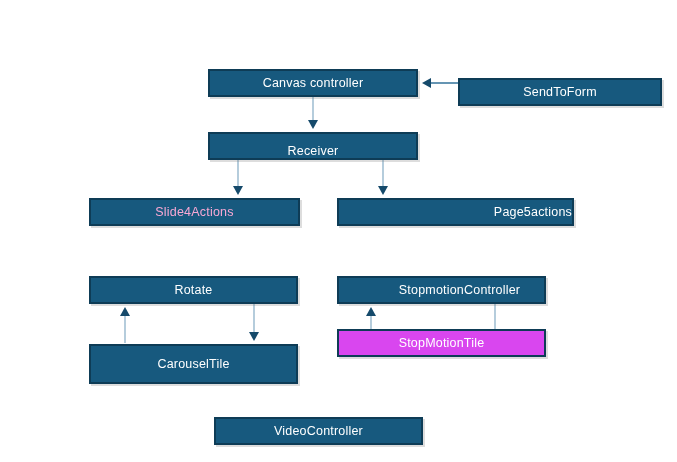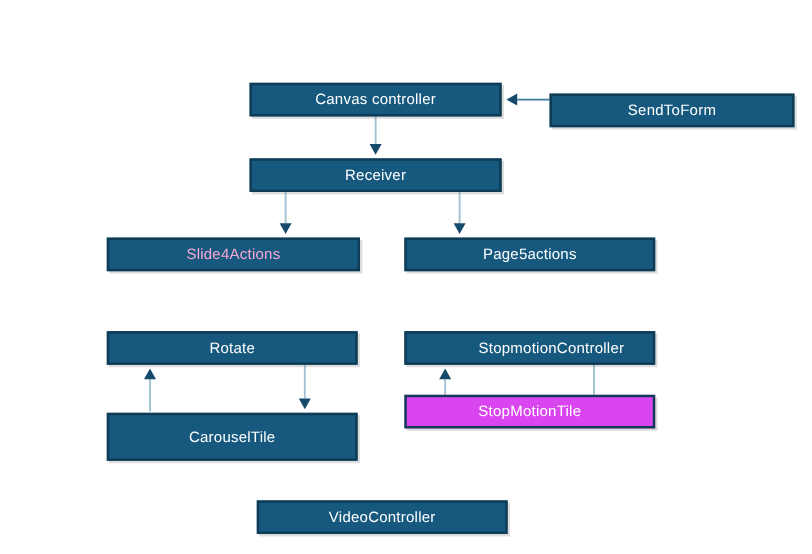--- a/index.html
+++ b/index.html
@@ -65,27 +65,27 @@
       <line x1="495" y1="304" x2="495" y2="332" stroke="#a3c0d4" stroke-width="1.6"></line>
       <polygon points="495,341 490,332 500,332" fill="#154a6b"></polygon>
     </svg>
   <div id="nodes">
       <div class="node" style="left: 208px; top: 69px; width: 210px; height: 28px; background: rgb(23, 89, 126); border: 2px solid rgb(14, 60, 86); color: rgb(255, 255, 255);">
         <span>Canvas controller</span>
       </div>
       <div class="node" style="left: 458px; top: 68px; width: 204px; height: 28px; background: rgb(23, 89, 126); border: 2px solid rgb(14, 60, 86); color: rgb(255, 255, 255); margin-top: 10px;">
         <span>SendToForm</span>
       </div>
-      <div class="node" style="left: 208px; top: 132px; width: 210px; height: 28px; background: rgb(23, 89, 126); border: 2px solid rgb(14, 60, 86); color: rgb(255, 255, 255);">
+      <div class="node" style="left: 208px; top: 132px; width: 210px; height: 28px; background: rgb(23, 89, 126); border: 2px solid rgb(14, 60, 86); color: rgb(255, 255, 255); align-items: flex-end;">
         <span>Receiver</span>
       </div>
       <div class="node" style="left: 89px; top: 198px; width: 211px; height: 28px; background: rgb(23, 89, 126); border: 2px solid rgb(14, 60, 86); color: #f9a8d4;">
         <span>Slide4Actions</span>
       </div>
-      <div class="node" style="left: 337px; top: 198px; width: 209px; height: 28px; background: rgb(23, 89, 126); border: 2px solid rgb(14, 60, 86); color: rgb(255, 255, 255);">
+      <div class="node" style="left: 337px; top: 198px; width: 237px; height: 28px; background: rgb(23, 89, 126); border: 2px solid rgb(14, 60, 86); color: rgb(255, 255, 255); justify-content: flex-end;">
         <span>Page5actions</span>
       </div>
       <div class="node" style="left: 89px; top: 276px; width: 209px; height: 28px; background: rgb(23, 89, 126); border: 2px solid rgb(14, 60, 86); color: rgb(255, 255, 255); text-align: right;">
         <span>Rotate</span>
       </div>
       <div class="node" style="left: 337px; top: 276px; width: 209px; height: 28px; background: rgb(23, 89, 126); border: 2px solid rgb(14, 60, 86); color: rgb(255, 255, 255); padding-left: 36px;">
         <span>StopmotionController</span>
       </div>
       <div class="node" style="left: 89px; top: 344px; width: 209px; height: 40px; background: rgb(23, 89, 126); border: 2px solid rgb(14, 60, 86); color: rgb(255, 255, 255);">
         <span>CarouselTile</span>

